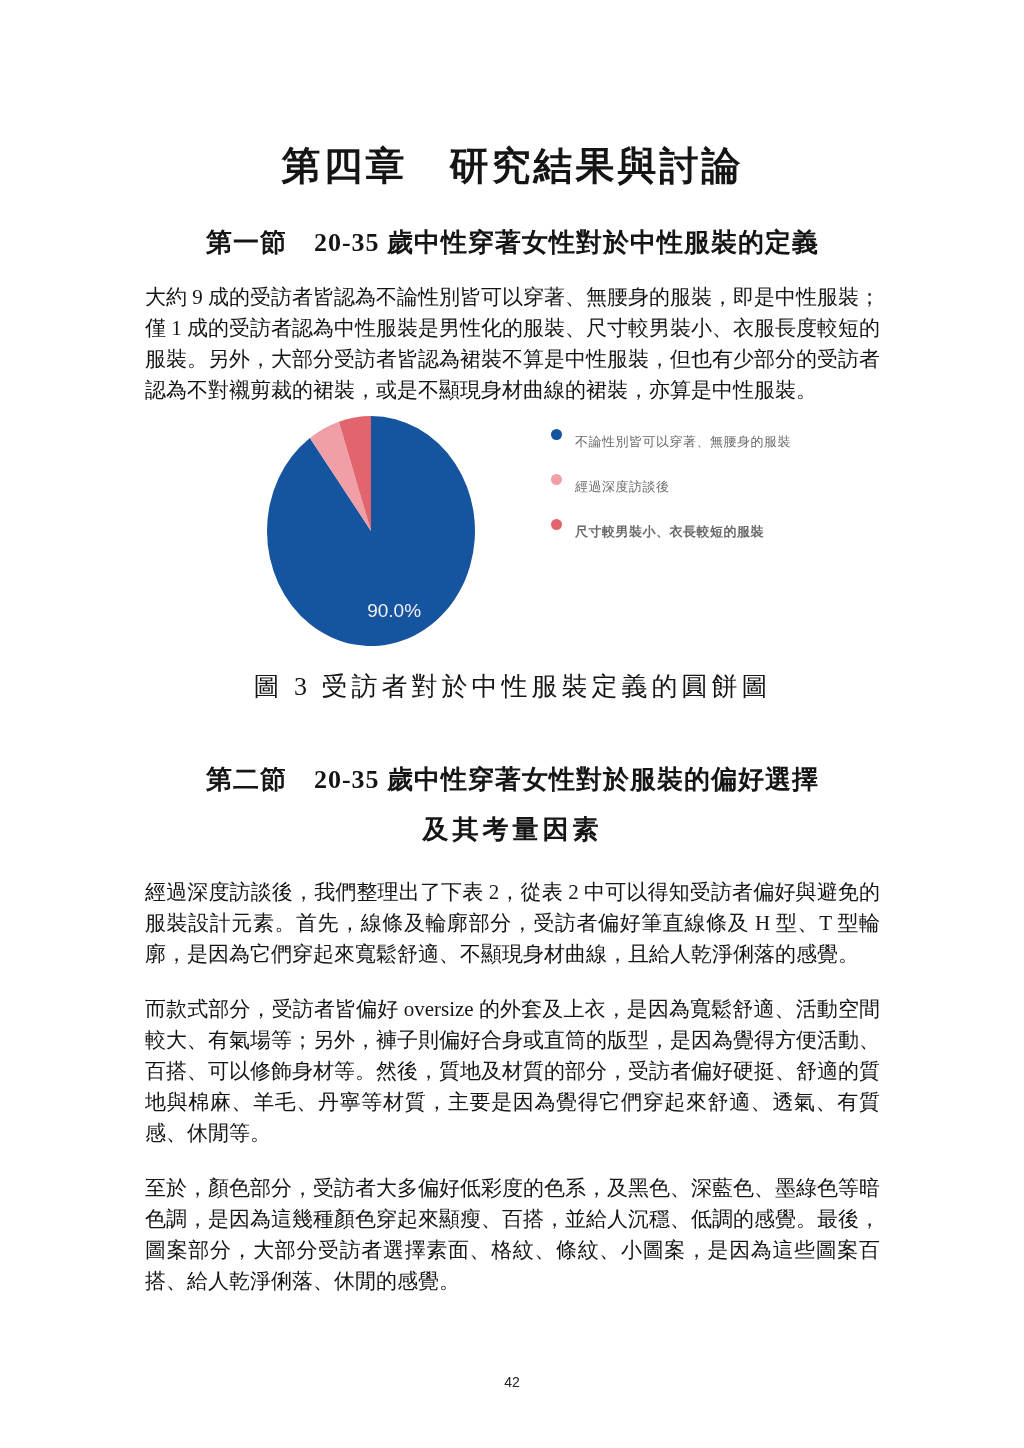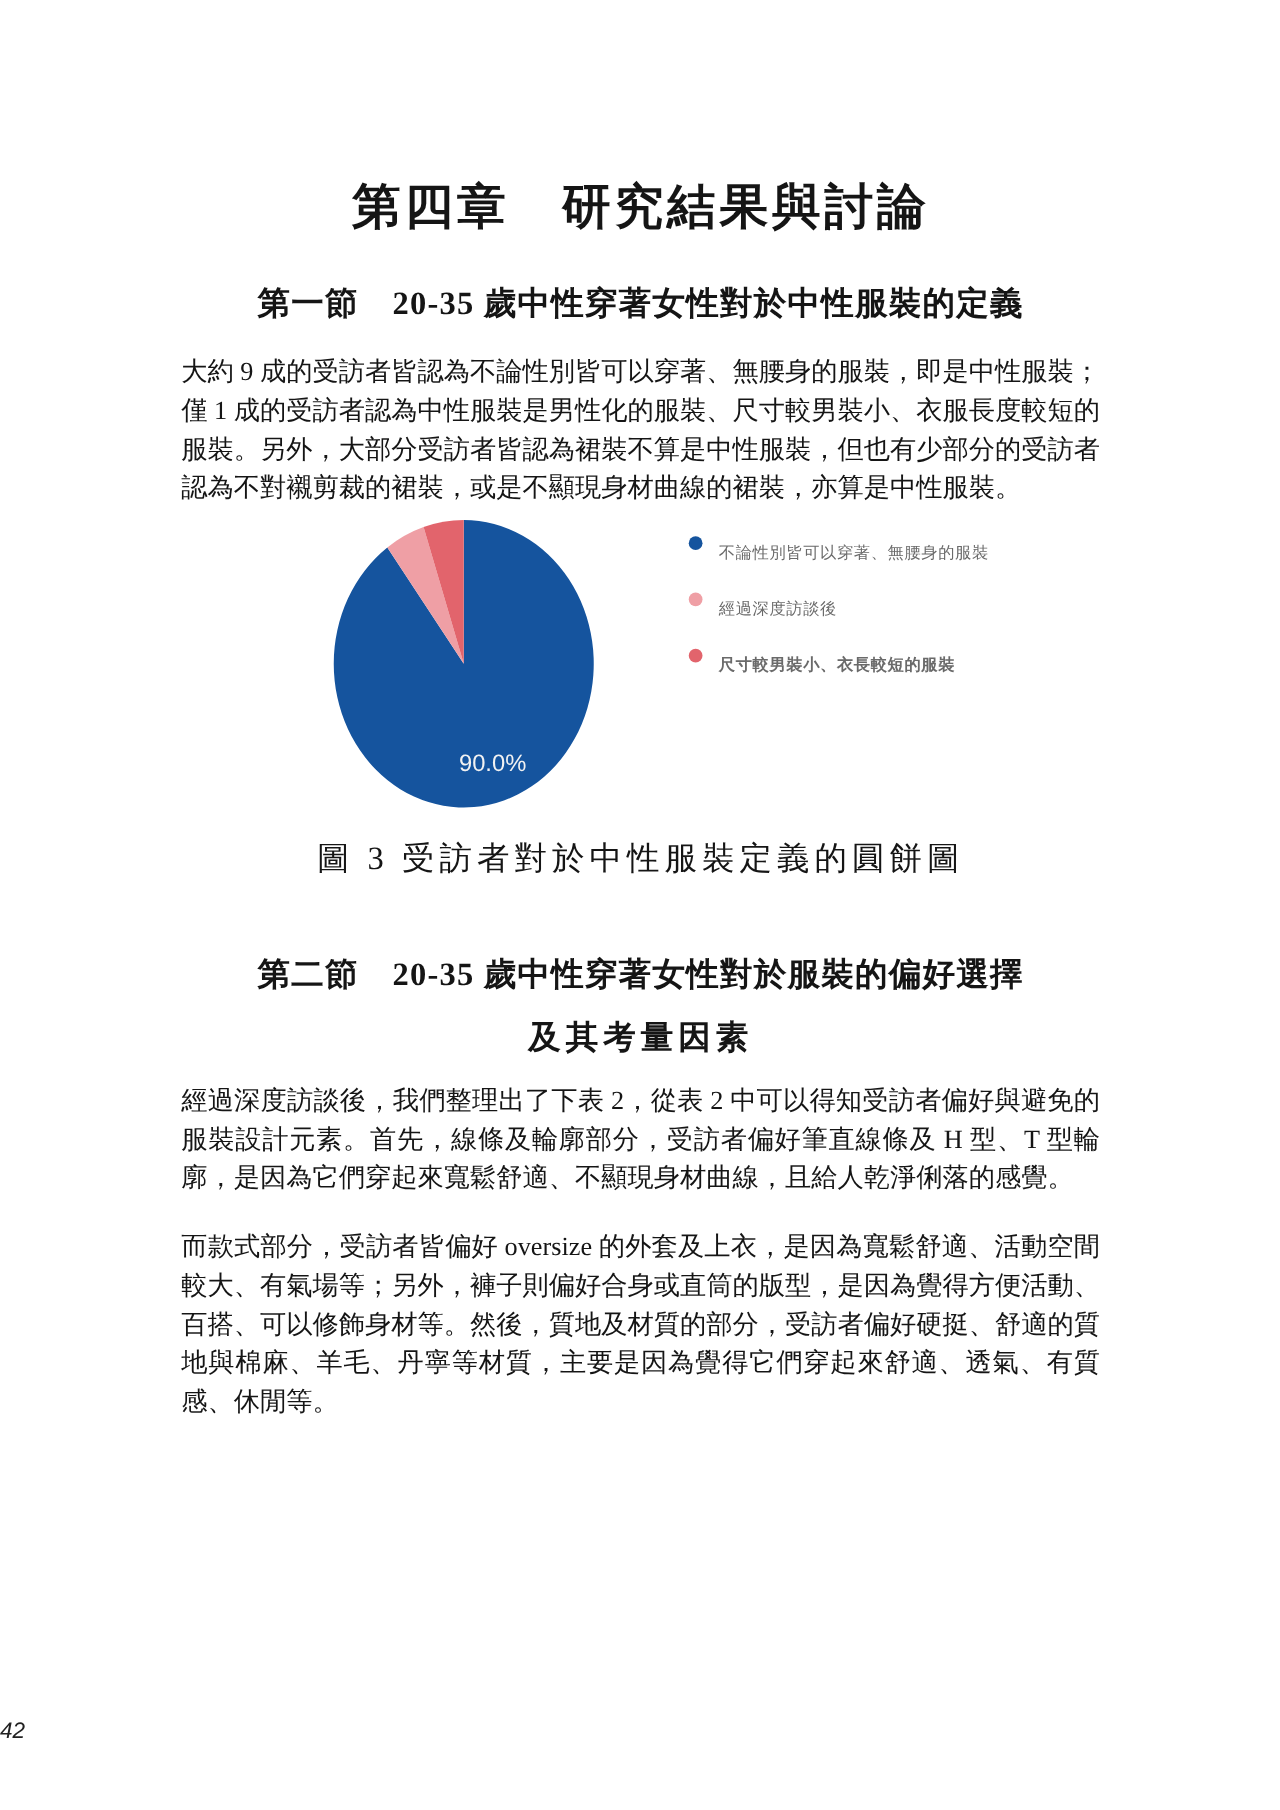--- a/index.html
+++ b/index.html
@@ -71,31 +71,30 @@
   }
   .legend-label{font-size:13px;letter-spacing:0.5px;margin-top:16px;}
   .figure-caption{
     margin-top:24px;
     text-align:center;
     font-size:26px;
     line-height:28px;
     letter-spacing:4px;
   }
   .section2{margin-top:64px;}
-  .first-after-heading{margin-top:20px;}
+  .first-after-heading{margin-top:32px;}
   .para-gap-lg{margin-top:24px;}
   .page-number{
     position:absolute;
     left:0;right:0;
     top:1374px;
-    text-align:left;
+    text-align:center;
     font-family:"Liberation Sans","DejaVu Sans",sans-serif;
-    font-size:18px;
+    font-size:14px;
     color:#222222;
-    font-style:italic;
   }
 </style>
 </head>
 <body>
 
 <div class="page">
   <div class="content">
 
     <h1 class="chapter-title">第四章　研究結果與討論</h1>
 
@@ -131,17 +130,18 @@
 
     <h2 class="section-heading section2">
       <span class="heading-line1">第二節　20-35 歲中性穿著女性對於服裝的偏好選擇</span>
       <span class="heading-line2">及其考量因素</span>
     </h2>
 
     <p class="body-paragraph first-after-heading">經過深度訪談後，我們整理出了下表 2，從表 2 中可以得知受訪者偏好與避免的服裝設計元素。首先，線條及輪廓部分，受訪者偏好筆直線條及 H 型、T 型輪廓，是因為它們穿起來寬鬆舒適、不顯現身材曲線，且給人乾淨俐落的感覺。</p>
 
     <p class="body-paragraph para-gap-lg">而款式部分，受訪者皆偏好 oversize 的外套及上衣，是因為寬鬆舒適、活動空間較大、有氣場等；另外，褲子則偏好合身或直筒的版型，是因為覺得方便活動、百搭、可以修飾身材等。然後，質地及材質的部分，受訪者偏好硬挺、舒適的質地與棉麻、羊毛、丹寧等材質，主要是因為覺得它們穿起來舒適、透氣、有質感、休閒等。</p>
 
+    <p class="body-paragraph para-gap-lg">至於，顏色部分，受訪者大多偏好低彩度的色系，及黑色、深藍色、墨綠色等暗色調，是因為這幾種顏色穿起來顯瘦、百搭，並給人沉穩、低調的感覺。最後，圖案部分，大部分受訪者選擇素面、格紋、條紋、小圖案，是因為這些圖案百搭、給人乾淨俐落、休閒的感覺。</p>
 
   </div>
 
   <div class="page-number">42</div>
 </div>
 
 </body></html>

